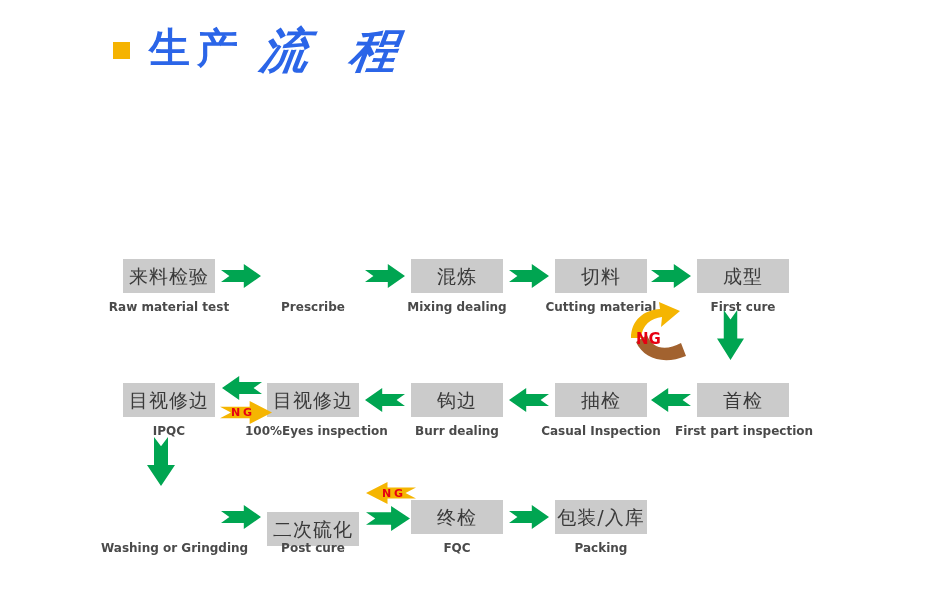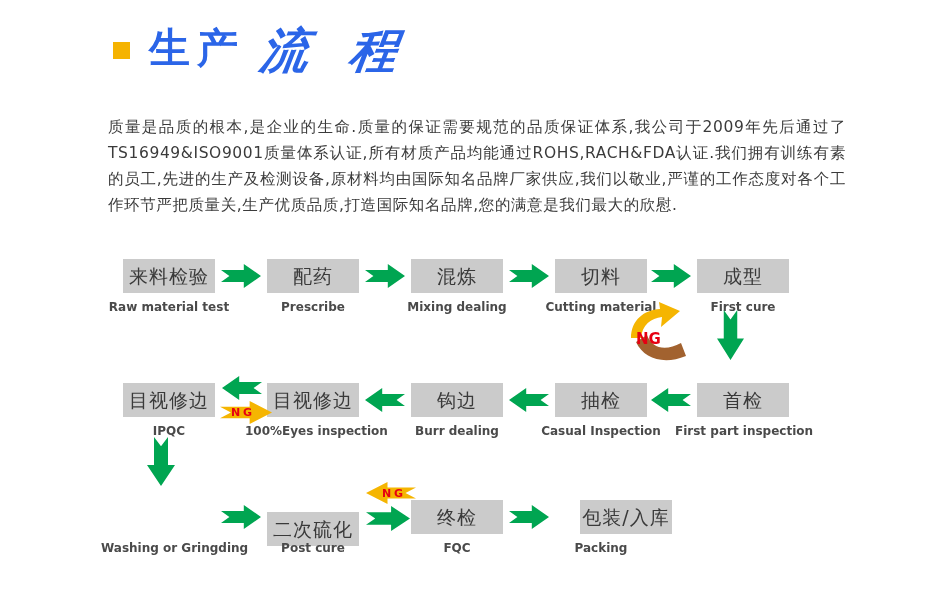--- a/index.html
+++ b/index.html
@@ -42,25 +42,23 @@
 <body>
 
 <div class="page">
 
   <div class="title">
     <div class="bullet"></div>
     <div class="t-main">生产</div>
     <div class="t-script">流 程</div>
   </div>
 
-  <div class="intro">质量是品质的根本,是企业的生命.质量的保证需要规范的品质保证体系,我公司于2009年先后通过了TS16949&amp;ISO9001质量体系认证,所有材质产品均能通过ROHS,RACH&amp;FDA认证.我们拥有训练有素的员工,先进的生产及检测设备,原材料均由国际知名品牌厂家供应,我们以敬业,严谨的工作态度对各个工作环节严把质量关,生产优质品质,打造国际知名品牌,您的满意是我们最大的欣慰.</div>
 
   <div class="box" style="left:123px;top:259px">来料检验</div>
   <div class="blabel" style="left:101px;top:300px">Raw material test</div>
-  <div class="box" style="left:267px;top:259px">配药</div>
   <div class="blabel" style="left:245px;top:300px">Prescribe</div>
   <div class="box" style="left:411px;top:259px">混炼</div>
   <div class="blabel" style="left:389px;top:300px">Mixing dealing</div>
   <div class="box" style="left:555px;top:259px">切料</div>
   <div class="blabel" style="left:533px;top:300px">Cutting material</div>
   <div class="box" style="left:697px;top:259px">成型</div>
   <div class="blabel" style="left:675px;top:300px">First cure</div>
 
   <div class="ar arR" style="left:221px;top:264px;width:40px;height:24px"></div>
   <div class="ar arR" style="left:365px;top:264px;width:40px;height:24px"></div>
@@ -93,21 +91,21 @@
   <div class="ar arL" style="left:222px;top:376px;width:40px;height:24px"></div>
   <div class="ngA arR" style="left:220px;top:401px;width:46px;height:23px">NG</div>
 
   <div class="ar arD" style="left:147px;top:437px;width:28px;height:49px"></div>
 
   <div class="blabel" style="left:101px;top:541px">Washing or Gringding</div>
   <div class="box" style="left:267px;top:512px">二次硫化</div>
   <div class="blabel" style="left:245px;top:541px">Post cure</div>
   <div class="box" style="left:411px;top:500px">终检</div>
   <div class="blabel" style="left:389px;top:541px">FQC</div>
-  <div class="box" style="left:580px;top:500px">包装/入库</div>
+  <div class="box" style="left:555px;top:500px">包装/入库</div>
   <div class="blabel" style="left:533px;top:541px">Packing</div>
 
   <div class="ar arR" style="left:221px;top:505px;width:40px;height:24px"></div>
 
   <div class="ngA arL" style="left:366px;top:482px;width:44px;height:22px">NG</div>
   <div class="ar arR" style="left:366px;top:506px;width:44px;height:25px"></div>
   <div class="ar arR" style="left:509px;top:505px;width:40px;height:24px"></div>
 
 </div>
 

